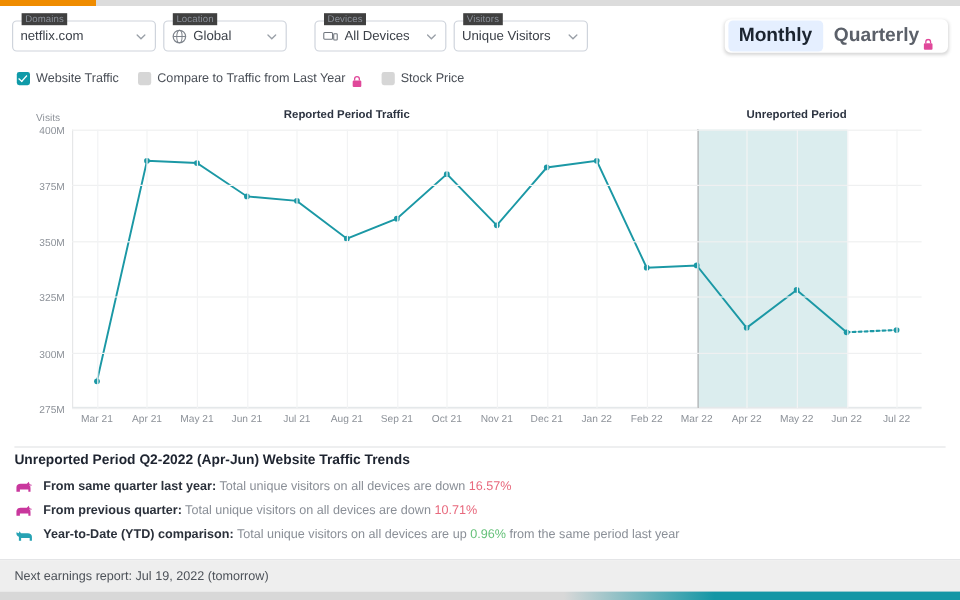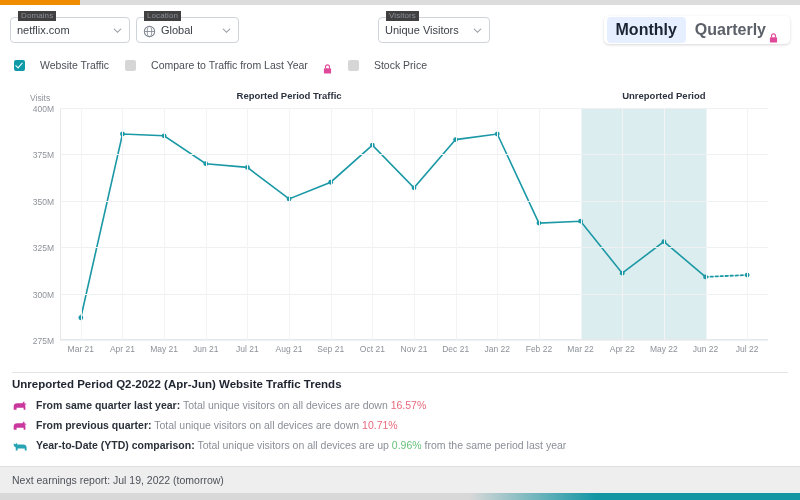--- a/index.html
+++ b/index.html
@@ -43,21 +43,21 @@
     padding:3px;box-shadow:0 1px 3px rgba(0,0,0,.16);box-sizing:border-box;
   }
   .period-btn{
     font-size:16px;font-weight:bold;padding:4px 9px;border-radius:4px;
     color:#5b6069;display:flex;align-items:flex-end;gap:3px;white-space:nowrap;
   }
   .period-btn.active{background:#e5efff;color:#1b2430;}
 
   
   #legend-row{position:absolute;left:0;top:52px;width:800px;height:26px;display:flex;align-items:center;padding-left:14px;box-sizing:border-box;gap:16px;}
-  .legend-item{display:flex;align-items:center;gap:15px;}
+  .legend-item{display:flex;align-items:center;gap:5px;}
   .cbox{width:11px;height:11px;border-radius:2px;background:#d6d6d6;display:block;position:relative;}
   .cbox.checked{background:#0f9aa8;}
   .cbox.checked:after{
     content:"";position:absolute;left:3px;top:1px;width:3px;height:6px;
     border:solid #fff;border-width:0 1.6px 1.6px 0;transform:rotate(42deg);
   }
   .legend-label{font-size:10.5px;color:#4a4f57;white-space:nowrap;}
 
   
   #chart-card{position:absolute;left:8px;top:82px;width:784px;height:288px;}
@@ -126,20 +126,37 @@
       </span>
       <span class="select-text">Global</span>
       <span class="chev">
         <svg viewBox="0 0 12 12">
             <path d="M2.5 4.5 L6 8 L9.5 4.5" fill="none" stroke="#9aa0a8" stroke-width="1.2" stroke-linecap="round"></path>
           </svg>
       </span>
     </div>
   </div>
 
+  <div class="select-field" id="field-devices">
+    <span class="select-legend">Devices</span>
+    <div class="select-inner">
+      <span class="sel-icon">
+        <svg viewBox="0 0 16 14">
+            <rect x="1" y="2.5" width="9" height="7" rx="1" fill="none" stroke="#6f757d" stroke-width="1.1"></rect>
+            <rect x="11.2" y="3.8" width="3.6" height="6.4" rx=".8" fill="none" stroke="#6f757d" stroke-width="1.1"></rect>
+          </svg>
+      </span>
+      <span class="select-text">All Devices</span>
+      <span class="chev">
+        <svg viewBox="0 0 12 12">
+            <path d="M2.5 4.5 L6 8 L9.5 4.5" fill="none" stroke="#9aa0a8" stroke-width="1.2" stroke-linecap="round"></path>
+          </svg>
+      </span>
+    </div>
+  </div>
 
   <div class="select-field" id="field-visitors">
     <span class="select-legend">Visitors</span>
     <div class="select-inner">
       <span class="select-text">Unique Visitors</span>
       <span class="chev">
         <svg viewBox="0 0 12 12">
             <path d="M2.5 4.5 L6 8 L9.5 4.5" fill="none" stroke="#9aa0a8" stroke-width="1.2" stroke-linecap="round"></path>
           </svg>
       </span>

